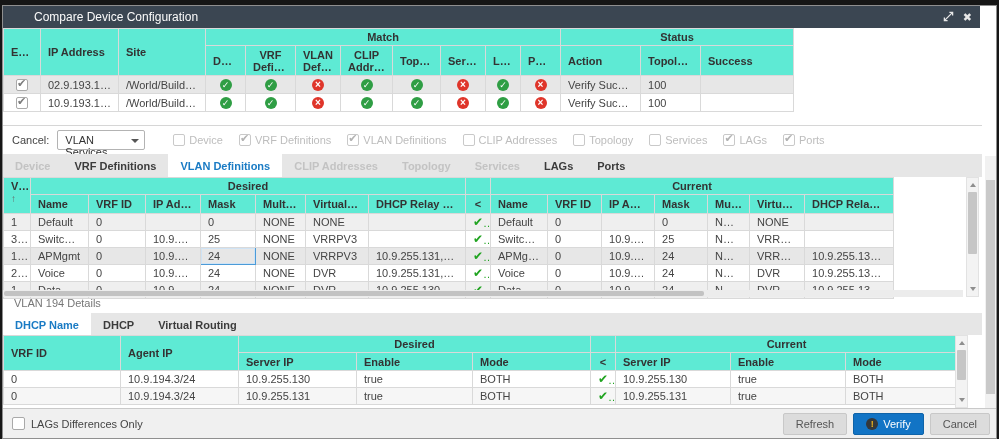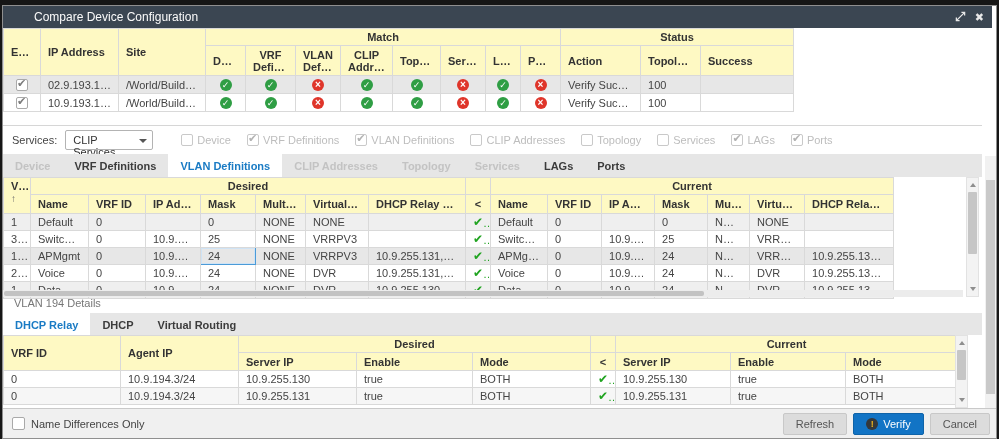--- a/index.html
+++ b/index.html
@@ -1,29 +1,29 @@
 <!DOCTYPE html>
 <html><head>
 <meta charset="utf-8">
 <style>
   html,body{width:999px;height:439px;margin:0;overflow:hidden;background:#161616;
     font-family:"Liberation Sans","DejaVu Sans",sans-serif;-webkit-font-smoothing:antialiased;}
   *{box-sizing:border-box;}
   .dialog{position:absolute;left:2px;top:5px;width:995px;height:434px;background:#fff;
     border:1px solid #8f8f8f;}
   
-  .titlebar{position:absolute;left:0;top:0;right:4px;height:22px;background:#3b4652;color:#fbfbfb;
+  .titlebar{position:absolute;left:0;top:0;right:16px;height:22px;background:#3b4652;color:#fbfbfb;
     font-size:12px;line-height:22px;padding-left:31px;}
   .titlebar .win-icons{position:absolute;right:8px;top:0;height:22px;display:flex;align-items:center;gap:9px;}
   .win-icons .wicon{color:#e8e8e8;font-size:11px;cursor:pointer;line-height:1;}
   
   table{border-collapse:collapse;table-layout:fixed;background:#fff;}
   th,td{border:1px solid #d9d9d9;font-size:11px;color:#444;padding:2px 7px;overflow:hidden;
     white-space:nowrap;text-overflow:ellipsis;}
-  th{font-weight:bold;color:#333;background:#fef9c3;text-align:left;}
+  th{font-weight:bold;color:#333;background:#5eead4;text-align:left;}
   th.grp{text-align:center;}
   td.ctr,th.ctr{text-align:center;}
   tr.selected td{background:#e7e7e7;}
   tr.gray td{background:#efefef;}
   tr.light td{background:#f6f6f6;}
   
   .st{display:inline-block;width:12px;height:12px;border-radius:50%;position:relative;vertical-align:middle;}
   .st.ok{background:#2f9e44;}
   .st.bad{background:#df352a;}
   .st::after{position:absolute;left:0;top:0;width:12px;height:12px;line-height:12px;text-align:center;
@@ -169,23 +169,23 @@
       <td class="ctr"><span class="st ok"></span></td>
       <td class="ctr"><span class="st bad"></span></td>
       <td>Verify Success</td>
       <td>100</td>
       <td></td>
     </tr>
   </tbody>
     </table>
 
   <div class="enforce-bar">
-    <span>Services:</span>
+    <span>Cancel:</span>
     <div class="selectbox">
-      <span>CLIP Services</span>
+      <span>VLAN Services</span>
       <span class="caret"></span>
     </div>
     <div class="enf-opts">
       <span class="enf-opt">
           <span class="cb dim unchecked"></span>
           <span>Device</span>
         </span>
       <span class="enf-opt">
           <span class="cb dim checked"></span>
           <span>VRF Definitions</span>
@@ -370,21 +370,21 @@
 
   <div class="vscroll" style="left:963px;top:171px;height:120px;">
     <span class="arr up"></span>
     <div class="thumb" style="top:14px;height:62px;"></div>
     <span class="arr down"></span>
   </div>
 
   <div class="details-label">VLAN 194 Details</div>
 
   <div class="tabbar" style="top:307px;height:22px;">
-    <span class="tab active">DHCP Relay</span>
+    <span class="tab active">DHCP Name</span>
     <span class="tab normal">DHCP</span>
     <span class="tab normal">Virtual Routing</span>
   </div>
 
   <table class="grid-wrap" style="top:329px;width:954px;">
     <colgroup>
       <col style="width:117px">
         <col style="width:118px">
         <col style="width:118px">
         <col style="width:116px">
@@ -442,21 +442,21 @@
     <span class="arr down"></span>
   </div>
 
   <div class="outer-scroll">
     <div class="thumb"></div>
   </div>
 
   <div class="footer">
     <span class="diff">
       <span class="cb unchecked" style="width:13px;height:13px;"></span>
-      <span>Name Differences Only</span>
+      <span>LAGs Differences Only</span>
     </span>
     <span class="spacer"></span>
     <button class="btn">Refresh</button>
     <button class="btn primary">
       <span class="warn-icon">!</span>
       <span>Verify</span>
     </button>
     <button class="btn">Cancel</button>
   </div>
 

